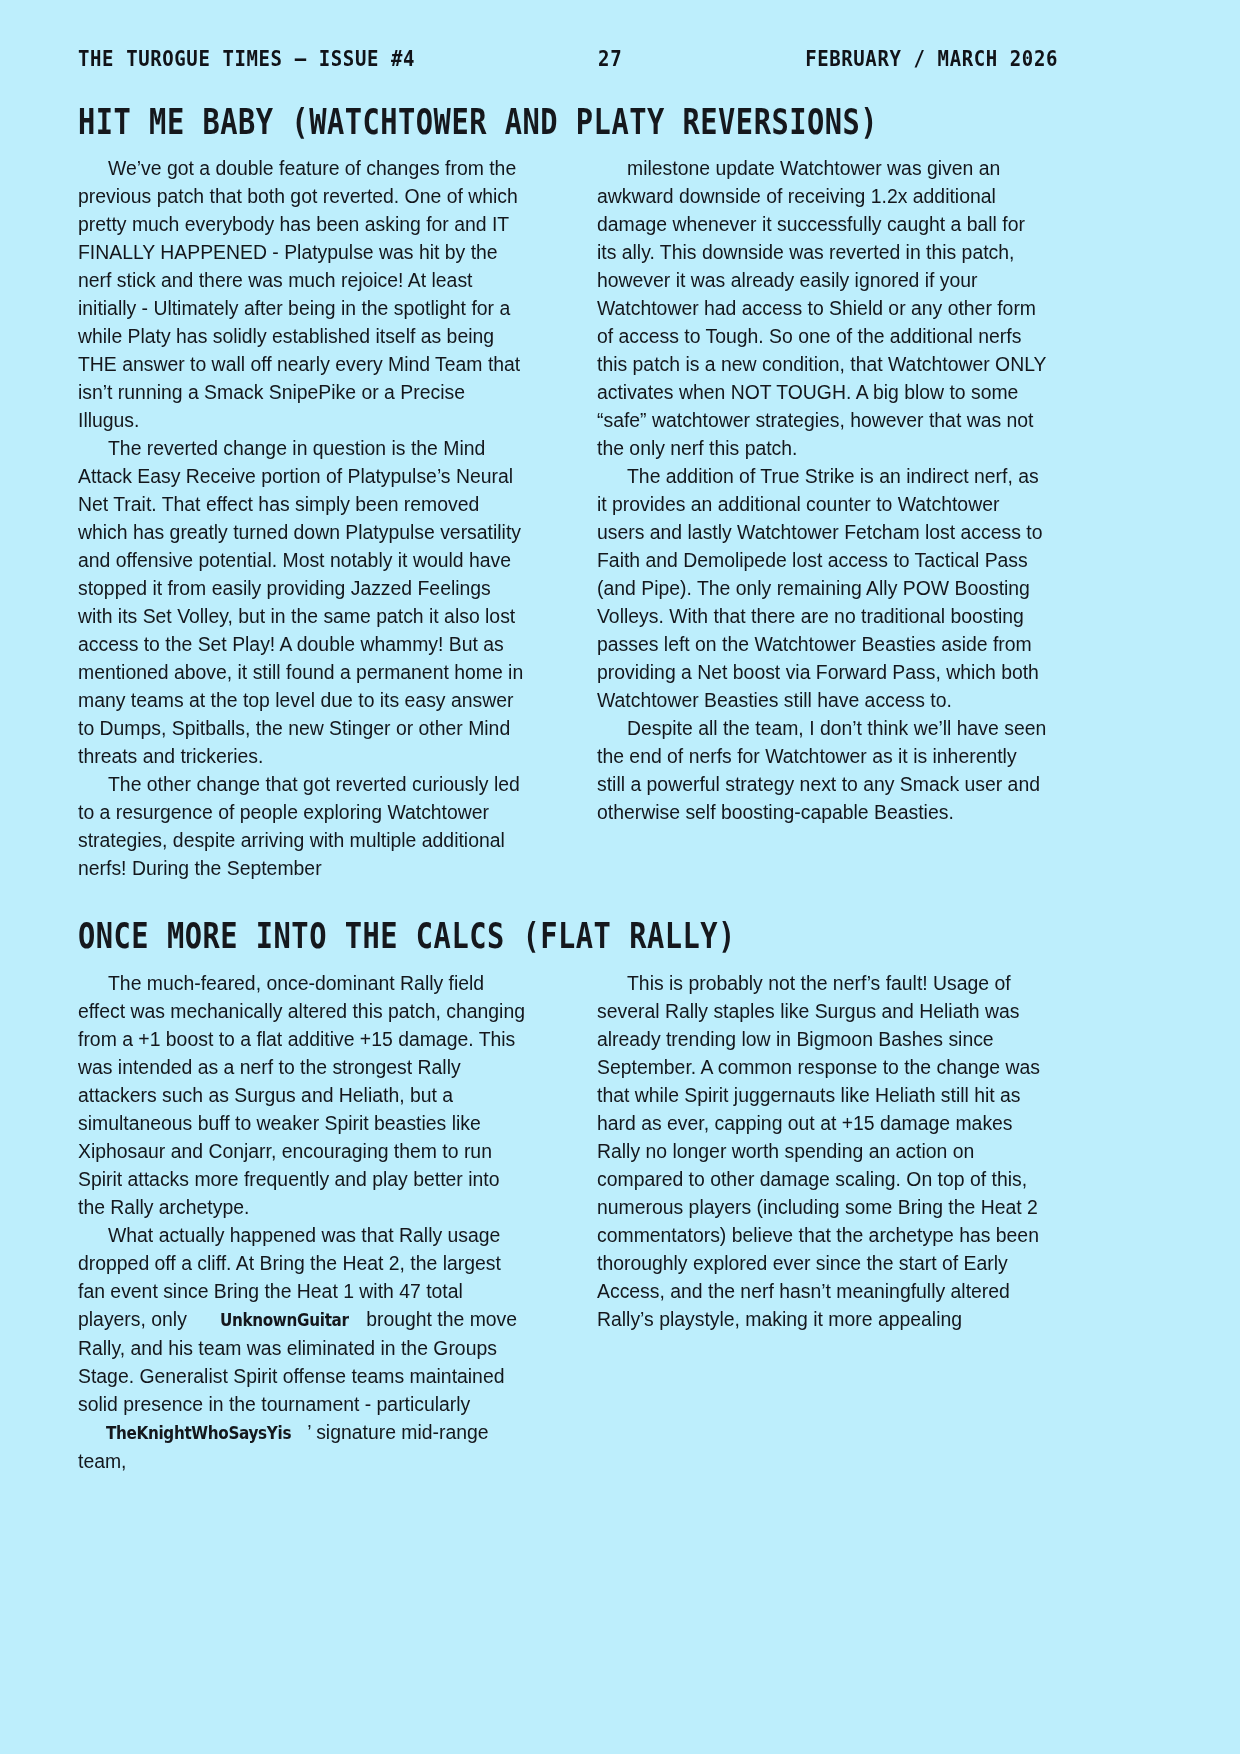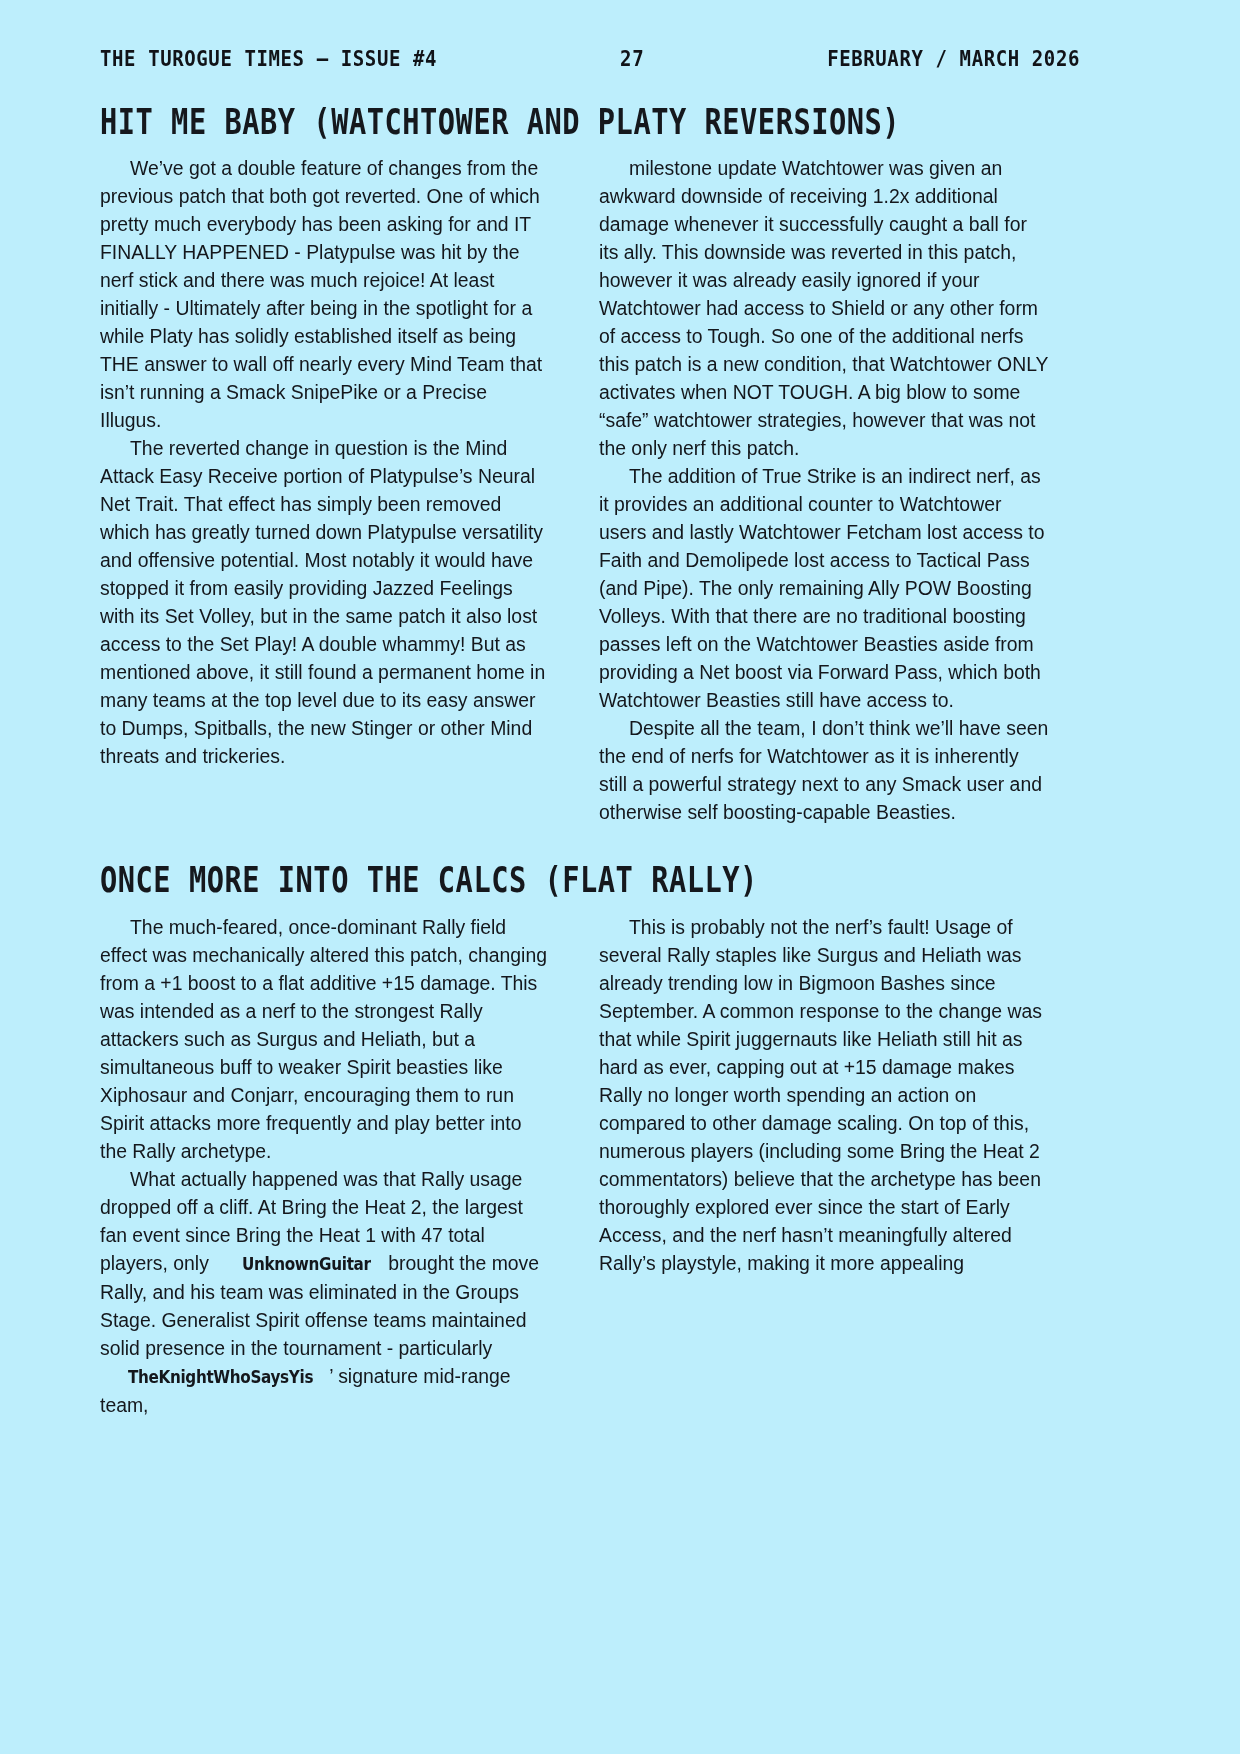--- a/index.html
+++ b/index.html
@@ -13,21 +13,20 @@
     font-family: "DejaVu Sans", sans-serif;
     overflow: hidden;
   }
   .page {
     position: relative;
     width: 1148px;
     height: 1754px;
     background: #bdeefc;
     box-sizing: border-box;
     padding: 48px 90px 0 78px;
-    margin-left: 22px;
   }
 
   
   .running-head {
     display: flex;
     align-items: baseline;
     justify-content: space-between;
     height: 40px;
     margin: 0 0 0 0;
     padding: 0 0 0 0;
@@ -60,21 +59,21 @@
     text-transform: uppercase;
     transform: scaleY(1.22) scaleX(0.99);
     transform-origin: left bottom;
     white-space: nowrap;
   }
   h2.section-title.second {
     margin-top: 42px;
   }
   .cols-wrap {
     display: flex;
-    gap: 48px;
+    gap: 68px;
   }
   .col {
     width: 451px;
     flex: 0 0 451px;
   }
   p.body {
     font-family: "Liberation Sans", sans-serif;
     font-size: 19.4px;
     line-height: 28px;
     color: #14171c;
@@ -106,20 +105,21 @@
     <div class="rh-item rh-center">27</div>
     <div class="rh-item rh-right">February / March 2026</div>
   </div>
 
   <h2 class="section-title">Hit Me Baby (Watchtower and Platy reversions)</h2>
 
   <div class="cols-wrap">
     <div class="col">
       <p class="body">We’ve got a double feature of changes from the previous patch that both got reverted. One of which pretty much everybody has been asking for and IT FINALLY HAPPENED -  Platypulse was hit by the nerf stick and there was much rejoice! At least initially - Ultimately after being in the spotlight for a while Platy has solidly established itself as being THE answer to wall off nearly every Mind Team that isn’t running a Smack SnipePike or a Precise Illugus.</p>
       <p class="body">The reverted change in question is the Mind Attack Easy Receive portion of Platypulse’s Neural Net Trait. That effect has simply been removed which has greatly turned down Platypulse versatility and offensive potential. Most notably it would have stopped it from easily providing Jazzed Feelings with its Set Volley, but in the same patch it also lost access to the Set Play! A double whammy! But as mentioned above, it still found a permanent home in many teams at the top level due to its easy answer to Dumps, Spitballs, the new Stinger or other Mind threats and trickeries.</p>
+      <p class="body">The other change that got reverted curiously led to a resurgence of people exploring Watchtower strategies, despite arriving with multiple additional nerfs! During the September</p>
     </div>
     <div class="col">
       <p class="body">milestone update Watchtower was given an awkward downside of receiving 1.2x additional damage whenever it successfully caught a ball for its ally. This downside was reverted in this patch, however it was already easily ignored if your Watchtower had access to Shield or any other form of access to Tough. So one of the additional nerfs this patch is a new condition, that Watchtower ONLY activates when NOT TOUGH. A big blow to some “safe” watchtower strategies, however that was not the only nerf this patch.</p>
       <p class="body">The addition of True Strike is an indirect nerf, as it provides an additional counter to Watchtower users and lastly Watchtower Fetcham lost access to Faith and Demolipede lost access to Tactical Pass (and Pipe). The only remaining Ally POW Boosting Volleys. With that there are no traditional boosting passes left on the Watchtower Beasties aside from providing a Net boost via Forward Pass, which both Watchtower Beasties still have access to.</p>
       <p class="body">Despite all the team, I don’t think we’ll have seen the end of nerfs for Watchtower as it is inherently still a powerful strategy next to any Smack user and otherwise self boosting-capable Beasties.</p>
     </div>
   </div>
 
   <h2 class="section-title second">Once More Into The Calcs (Flat Rally)</h2>
 

